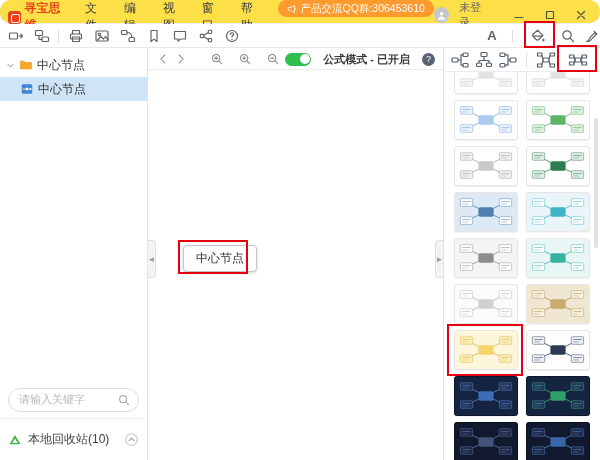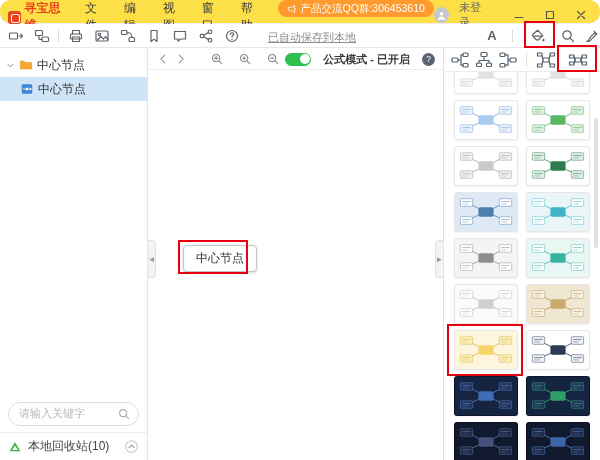--- a/index.html
+++ b/index.html
@@ -32,21 +32,21 @@
   .content { position:absolute; left:0; top:48px; width:600px; height:412px; }
   .sidebar { position:absolute; left:0; top:0; width:148px; height:412px; background:#fff; border-right:1px solid #e4e4e4; display:flex; flex-direction:column; }
   .sidebar-header { height:22px; background:#f7f7f7; border-bottom:1px solid #ececec; display:flex; align-items:center; gap:5px; padding:0 8px; font-size:12px; font-weight:bold; color:#333; }
   .tree { flex:1; padding-top:5px; }
   .tree-row { height:24px; display:flex; align-items:center; gap:4px; padding:0 6px; font-size:12px; color:#333; cursor:default; }
   .tree-row.selected { background:var(--selection-blue); padding-left:20px; }
   .sidebar-search { padding:6px 8px; position:relative;font-family:Liberation Mono, monospace; }
   .sidebar-search input { width:100%; height:24px; border:1px solid #ddd; border-radius:12px; padding:0 26px 0 10px; font-size:11px; color:#555; outline:none; background:#fff; font-family:inherit; }
   .sidebar-search input::placeholder { color:#b8b8b8; }
   .search-mag { position:absolute; right:16px; top:11px; width:14px; height:14px; color:#aaa; }
-  .recycle-row { height:28px; border-top:1px solid #ededed; display:flex; align-items:center; gap:6px; padding:0 8px; font-size:12px; color:#444; }
+  .recycle-row { height:42px; border-top:1px solid #ededed; display:flex; align-items:center; gap:6px; padding:0 8px; font-size:12px; color:#444; }
   .recycle-row .chev-circle { margin-left:auto; width:15px; height:15px; color:#999; }
 
   
   .canvas { position:absolute; left:148px; top:0; width:295px; height:412px; background:#fff; }
   .canvas-topbar { position:absolute; left:0; top:0; width:100%; height:22px; background:#fff; border-bottom:1px solid #ededed; }
   .cicon { position:absolute; top:4px; width:14px; height:14px; color:#8a8a8a; }
   .mode-cluster { position:absolute; right:8px; top:0; height:22px; display:flex; align-items:center; gap:12px; }
   .toggle { width:26px; height:13px; border-radius:7px; background:var(--toggle-green); position:relative; }
   .toggle-knob { position:absolute; right:1.5px; top:1.5px; width:10px; height:10px; border-radius:50%; background:#fff; }
   .mode-label { font-size:11px; font-weight:bold; color:#3a3a3a; white-space:nowrap; }
@@ -164,21 +164,20 @@
         <circle cx="12" cy="3.8" r="1.8"></circle>
         <circle cx="12" cy="12.2" r="1.8"></circle>
         <path d="M5.6 7.2l4.7-2.6M5.6 8.8l4.7 2.6"></path>
       </svg>
     <svg class="ticon stroke" style="left:224px" viewBox="0 0 16 16">
         <circle cx="8" cy="8" r="5.5"></circle>
         <path d="M6.3 6.3c.2-2 3.4-2 3.4 0 0 1.2-1.7 1.3-1.7 2.5"></path>
         <path d="M8 11.2v.2"></path>
       </svg>
 
-    <span class="save-status">已自动保存到本地</span>
 
     <span class="ticon font-a" style="left:484px">A</span>
     <div class="tsep" style="left:512px"></div>
     <svg class="ticon stroke" style="left:530px" viewBox="0 0 16 16">
         <path d="M7.6 2.2L12.8 7.4 8.7 11.5a1.8 1.8 0 0 1-2.6 0L3.2 8.6a1.8 1.8 0 0 1 0-2.6z"></path>
         <path d="M3.4 8.2h8.8"></path>
         <path d="M13.8 10.4c.8 1.2 1.1 2 .4 2.7-.6.6-1.6.3-1.9-.6-.2-.7.6-1.5 1.5-2.1z" fill="currentColor" stroke="none"></path>
       </svg>
     <svg class="ticon stroke" style="left:560px" viewBox="0 0 16 16">
         <circle cx="7" cy="7" r="4.2"></circle>

